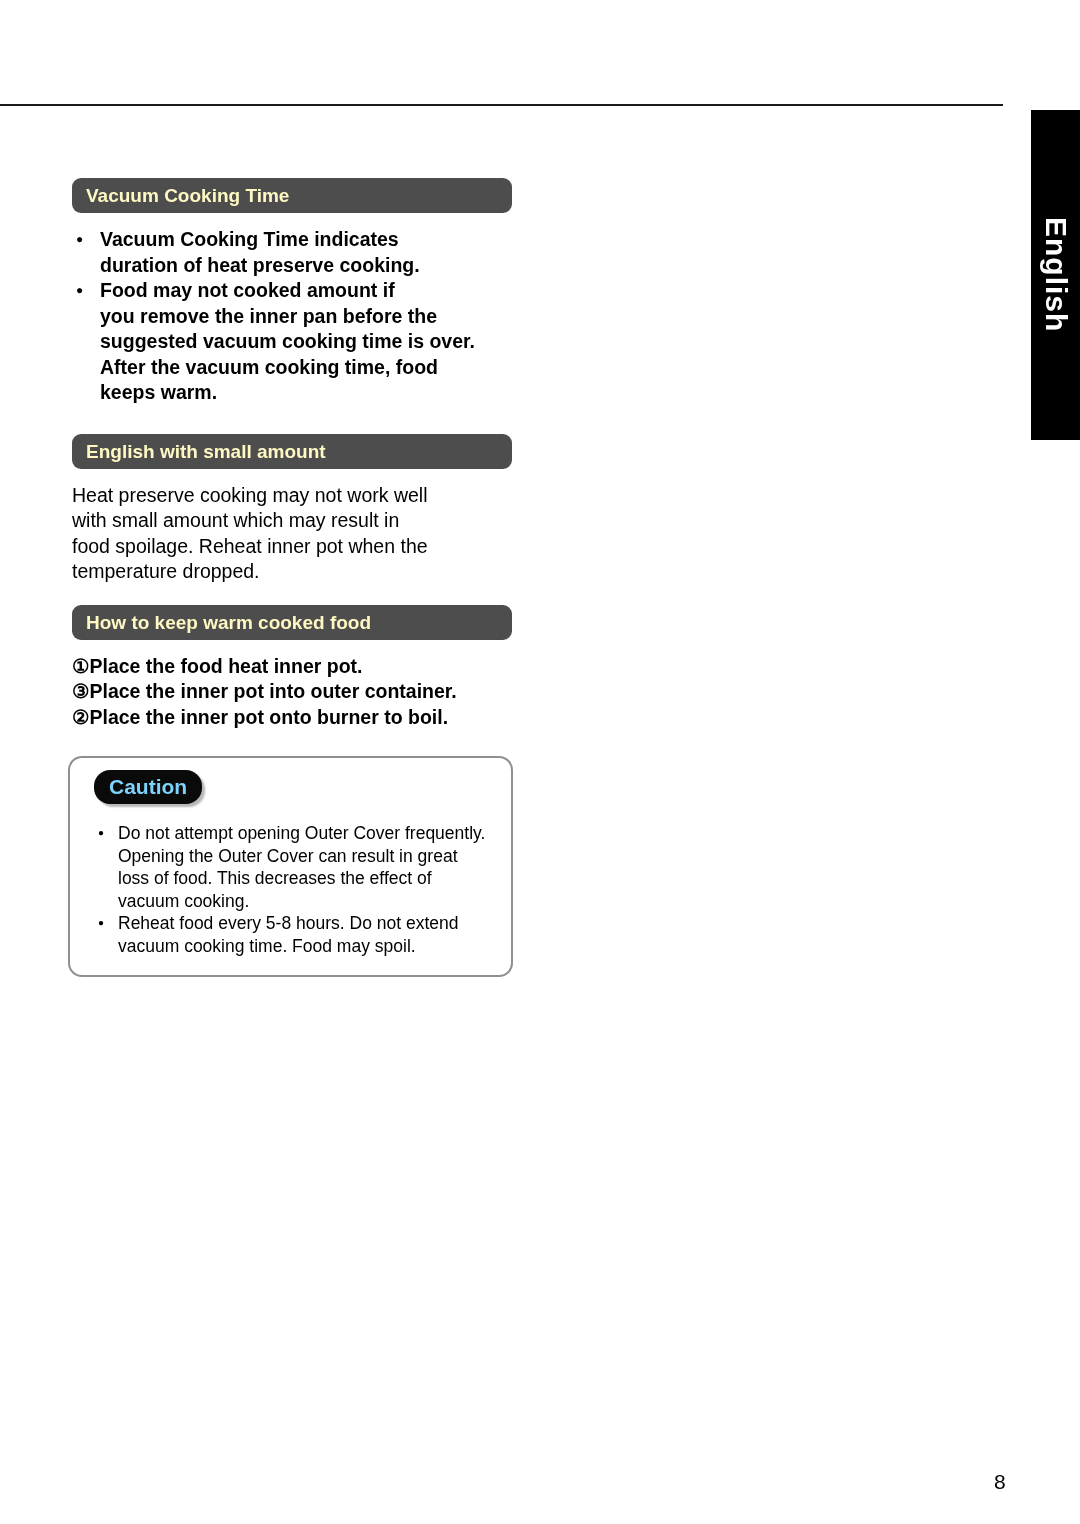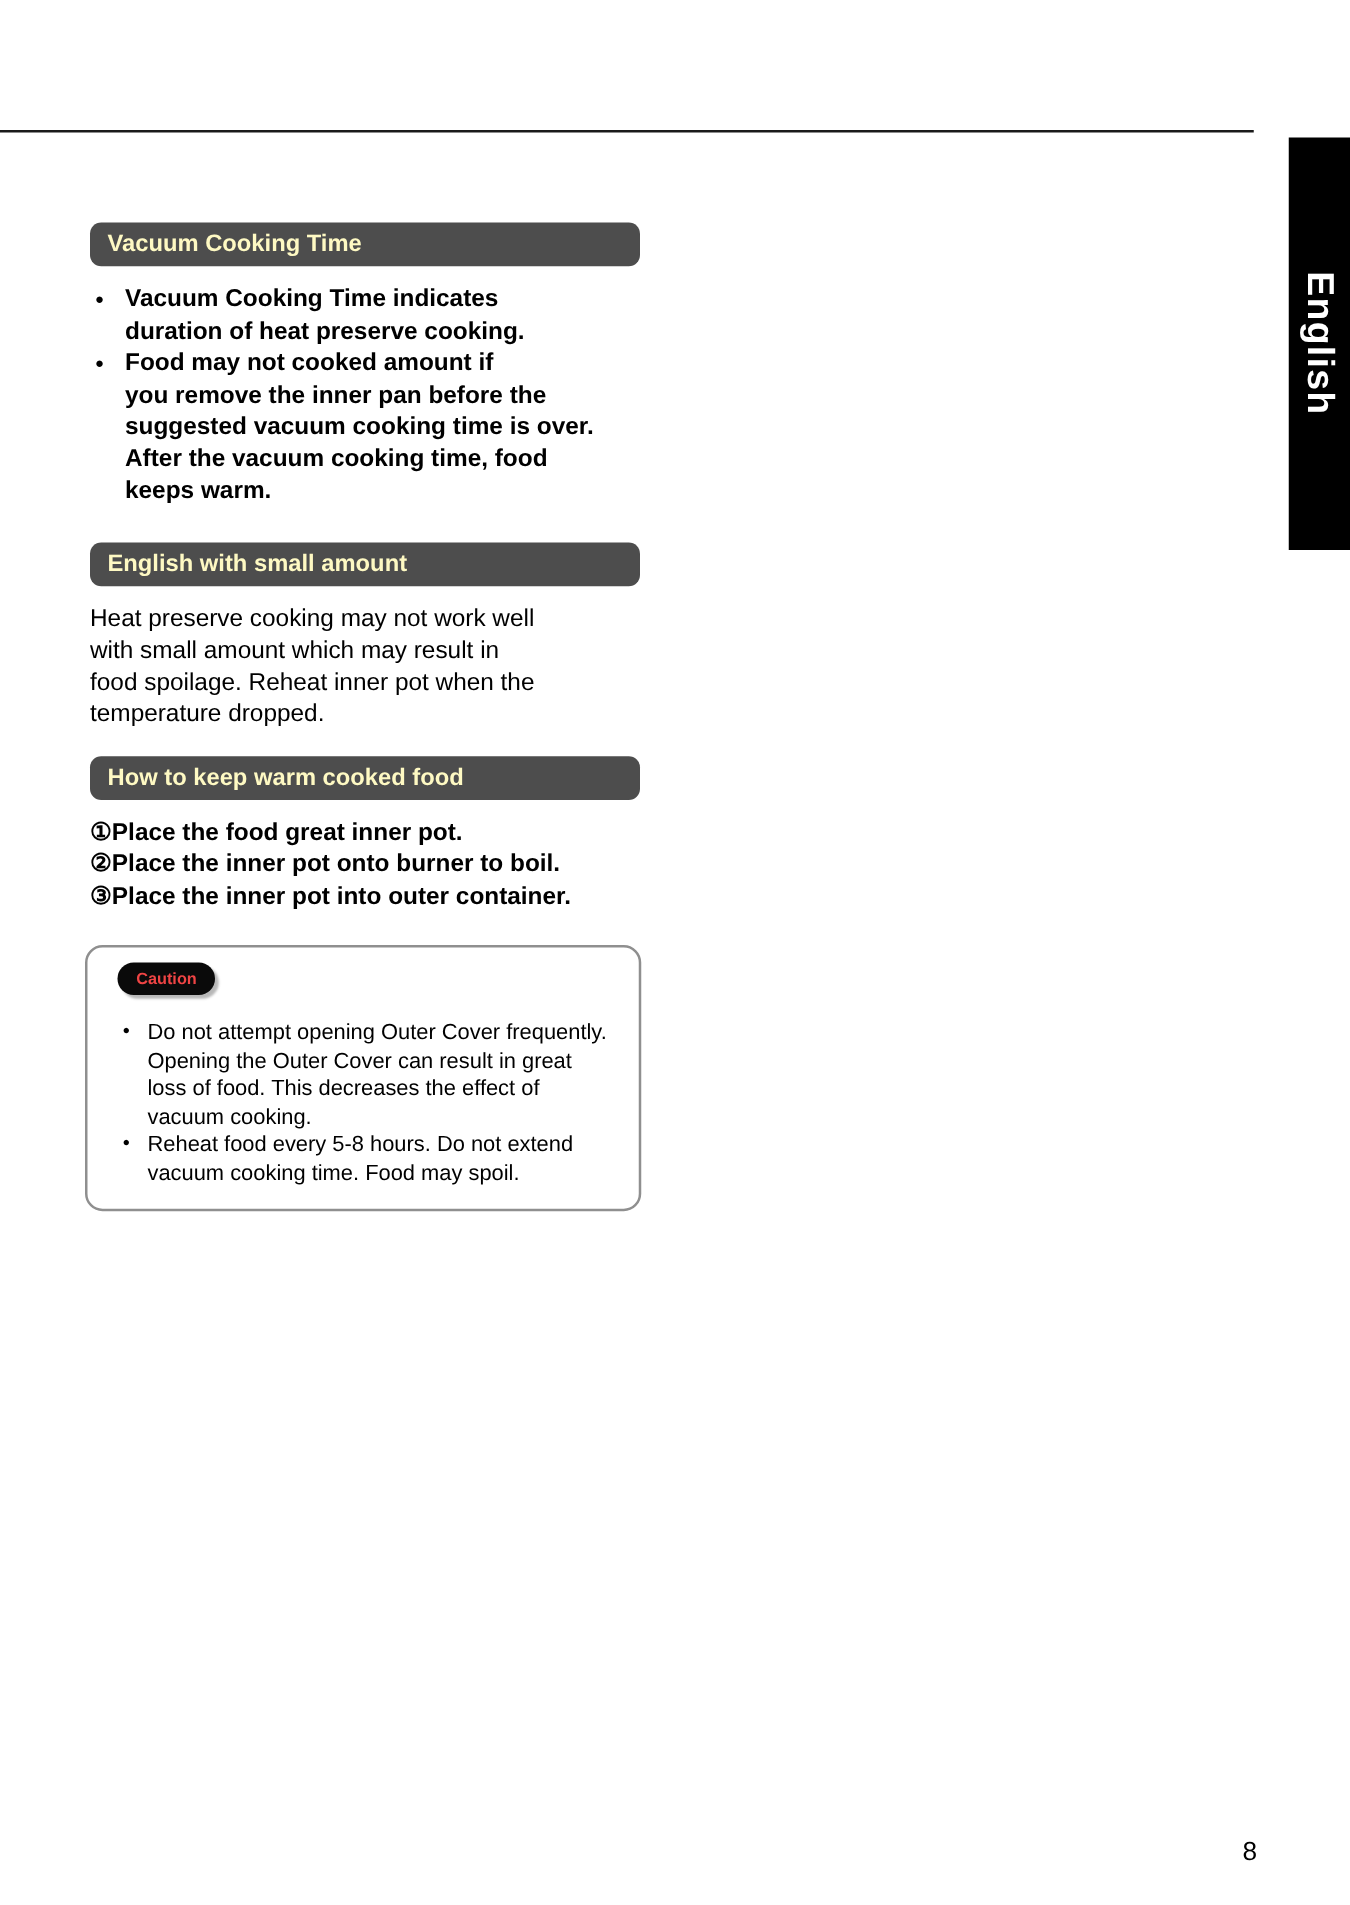--- a/index.html
+++ b/index.html
@@ -94,23 +94,23 @@
     margin-left: -4px;
     width: 445px;
     border: 2px solid #8f8f8f;
     border-radius: 14px;
     padding: 12px 14px 18px 24px;
     background: #ffffff;
   }
   .caution-pill {
     display: inline-block;
     background: #0a0a0a;
-    color: #ef4444;
-    font-weight: 700;
-    font-size: 13px;
+    color: #7dd3fc;
+    font-weight: 700;
+    font-size: 21px;
     line-height: 1;
     padding: 6px 15px 7px;
     border-radius: 16px;
     box-shadow: 3px 3px 2px #b8b8b8;
     margin-bottom: 10px;
   }
   .caution-bullets {
     list-style: none;
     margin: 8px 0 0 0;
     padding: 0 0 0 4px;
@@ -169,23 +169,23 @@
   </div>
   <p class="para">Heat preserve cooking may not work well
 with small amount which may result in
 food spoilage. Reheat inner pot when the
 temperature dropped.</p>
 
   <div class="section-header gap-lg">
     <span>How to keep warm cooked food</span>
   </div>
   <ol class="steps">
-    <li>①Place the food great inner pot.</li>
+    <li>①Place the food heat inner pot.</li>
+    <li>③Place the inner pot into outer container.</li>
     <li>②Place the inner pot onto burner to boil.</li>
-    <li>③Place the inner pot into outer container.</li>
   </ol>
 
   <div class="caution-box">
     <span class="caution-pill">Caution</span>
     <ul class="caution-bullets">
       <li>
         <span class="dot">●</span>
         <span class="btext">Do not attempt opening Outer Cover frequently.
 Opening the Outer Cover can result in great
 loss of food. This decreases the effect of

